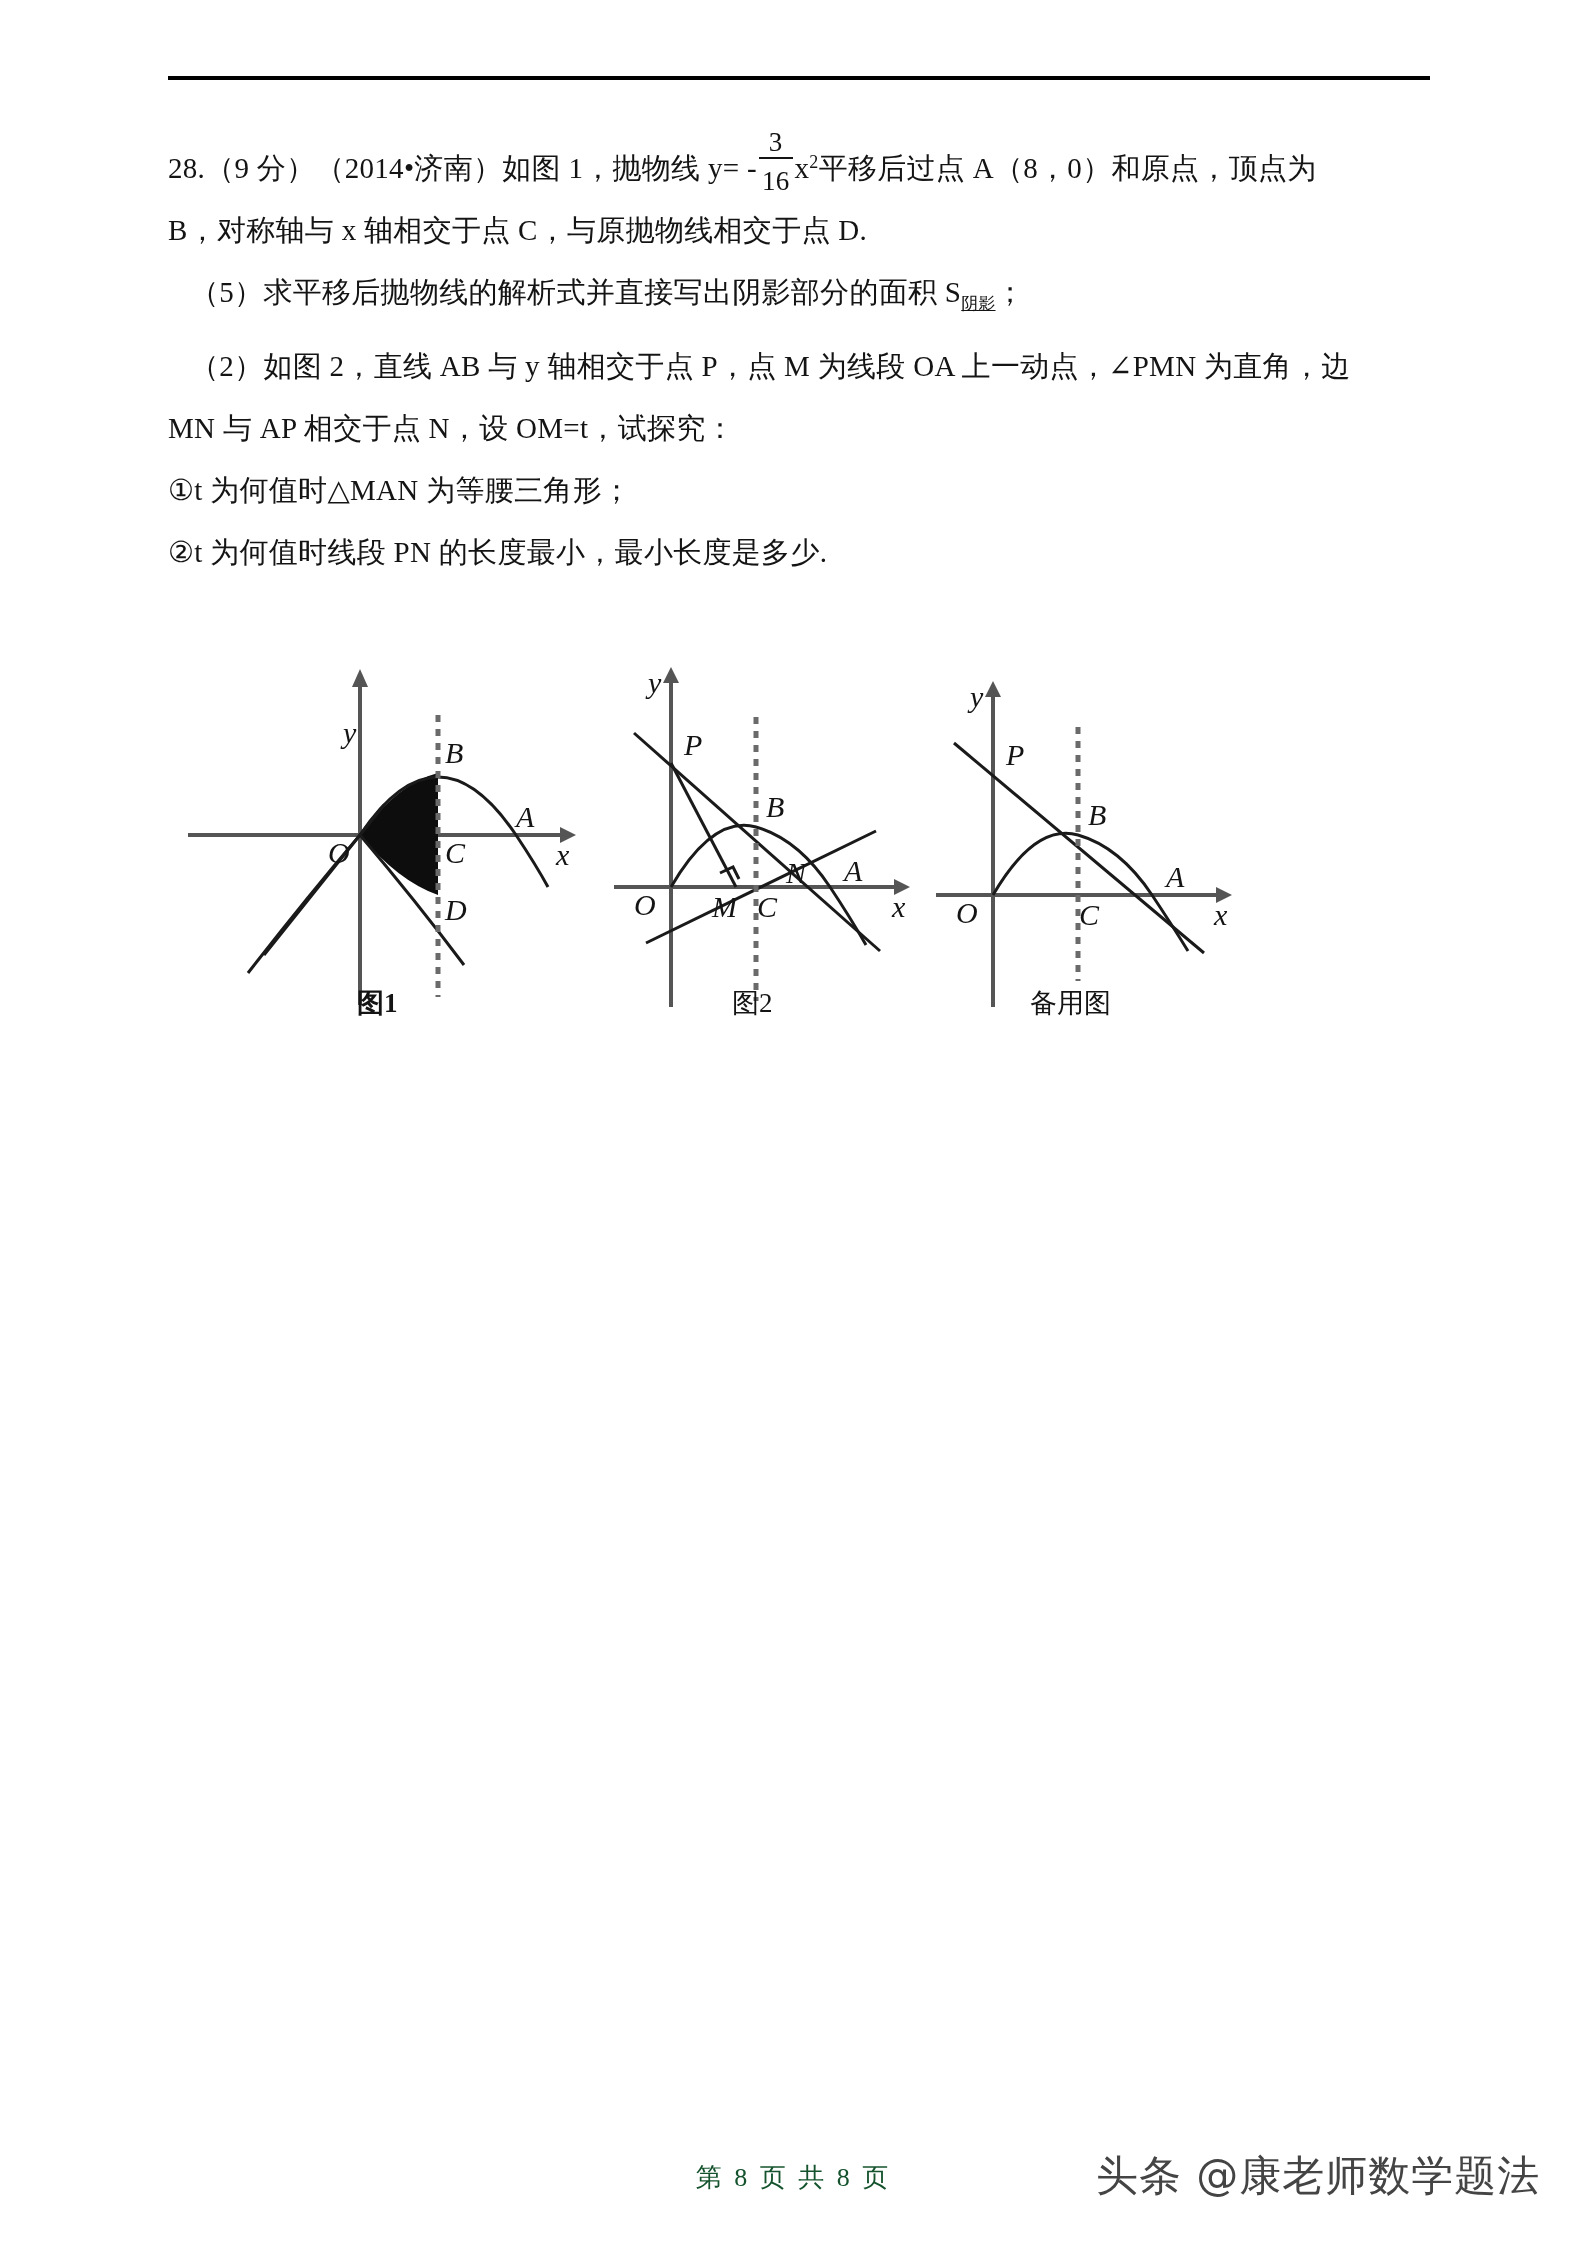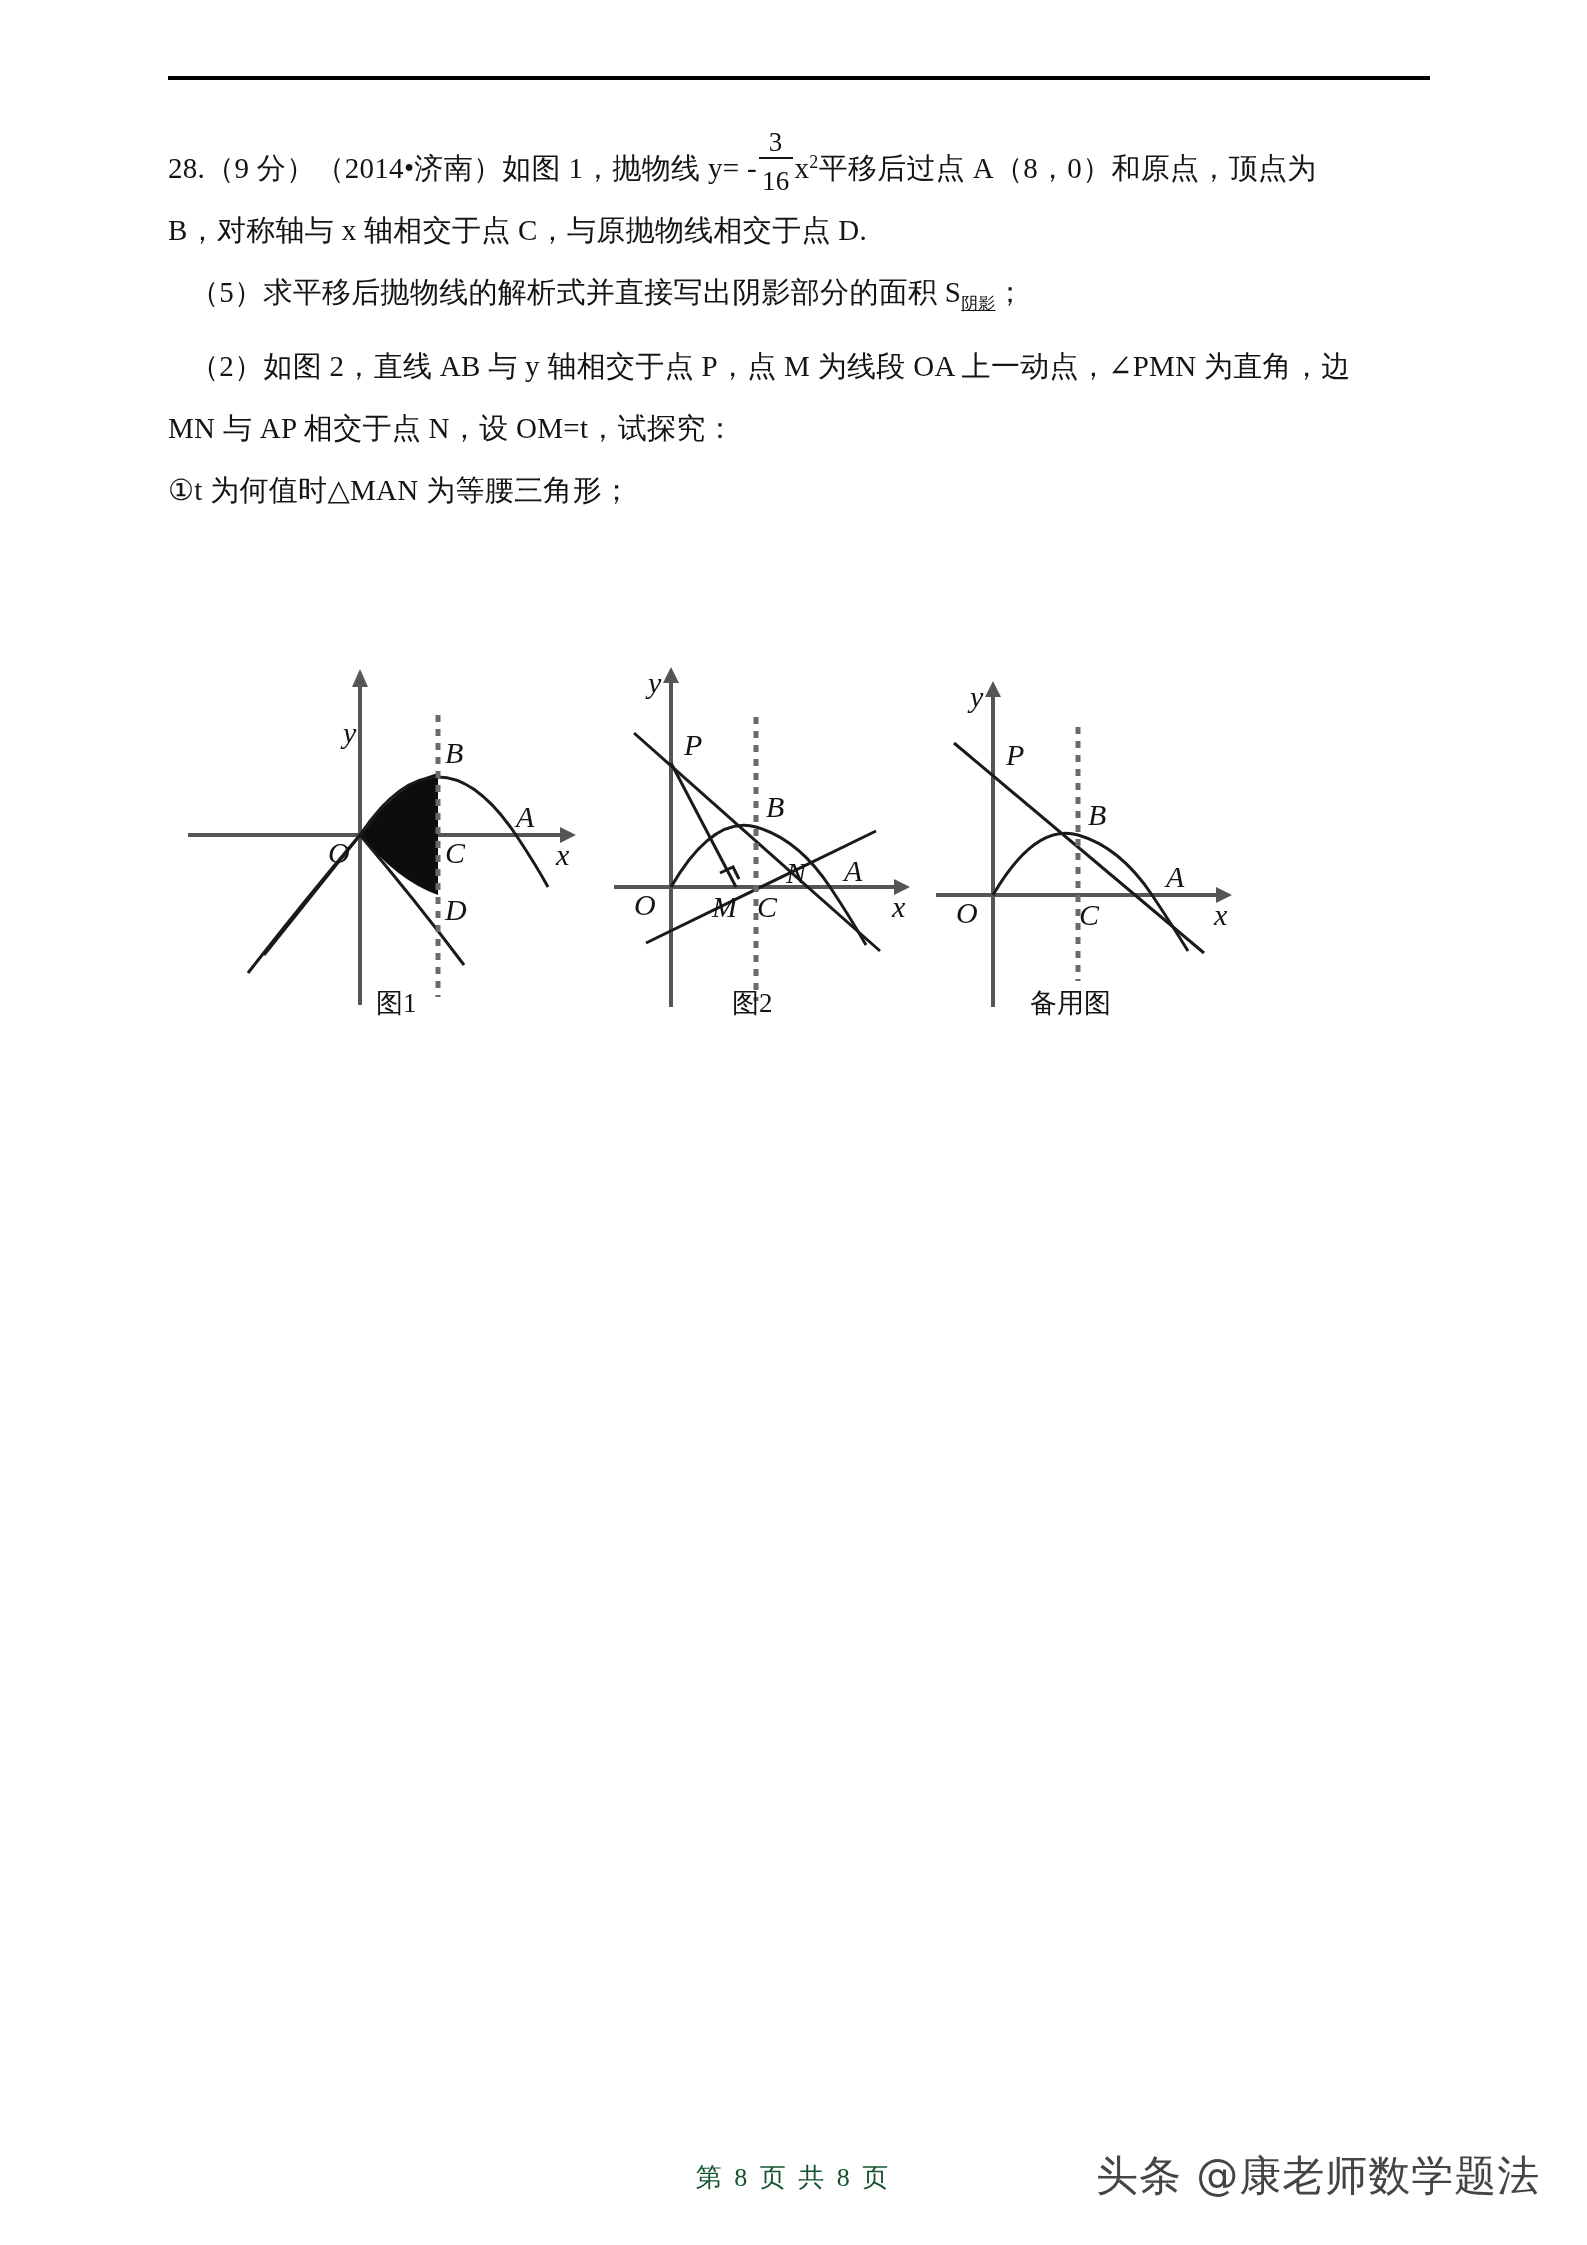--- a/index.html
+++ b/index.html
@@ -135,20 +135,21 @@
 
     <div class="qline">B，对称轴与 x 轴相交于点 C，与原抛物线相交于点 D.</div>
 
     <div class="qline indent">
       <span>（5）求平移后抛物线的解析式并直接写出阴影部分的面积 S</span><sub class="sb">阴影</sub><span>；</span>
     </div>
 
     <div class="qline indent">（2）如图 2，直线 AB 与 y 轴相交于点 P，点 M 为线段 OA 上一动点，∠PMN 为直角，边</div>
     <div class="qline">MN 与 AP 相交于点 N，设 OM=t，试探究：</div>
     <div class="qline">①t 为何值时△MAN 为等腰三角形；</div>
+    <div class="qline">②t 为何值时线段 PN 的长度最小，最小长度是多少.</div>
 
   </div>
 
   <div class="figures">
 
     <div class="figure" style="left:0px;">
       <svg width="420" height="370" viewBox="0 0 420 370">
 
         <line x1="20" y1="180" x2="392" y2="180" stroke="#555" stroke-width="4"></line>
         <polygon points="392,172 408,180 392,188" fill="#555"></polygon>
@@ -165,21 +166,21 @@
         <line x1="270" y1="60" x2="270" y2="342" stroke="#6a6a6a" stroke-width="5" stroke-dasharray="7,7"></line>
 
         <text x="175" y="88" font-family="Liberation Serif, serif" font-style="italic" font-size="30" fill="#141414">y</text>
         <text x="388" y="210" font-family="Liberation Serif, serif" font-style="italic" font-size="30" fill="#141414">x</text>
         <text x="160" y="208" font-family="Liberation Serif, serif" font-style="italic" font-size="30" fill="#141414">O</text>
         <text x="277" y="108" font-family="Liberation Serif, serif" font-style="italic" font-size="30" fill="#141414">B</text>
         <text x="277" y="208" font-family="Liberation Serif, serif" font-style="italic" font-size="30" fill="#141414">C</text>
         <text x="277" y="265" font-family="Liberation Serif, serif" font-style="italic" font-size="30" fill="#141414">D</text>
         <text x="348" y="172" font-family="Liberation Serif, serif" font-style="italic" font-size="30" fill="#141414">A</text>
       </svg>
-      <div class="fig-caption" style="left:208px; top:330px;">图1</div>
+      <div class="fig-caption" style="left:189px; top:330px;font-weight:bold;">图1</div>
     </div>
 
     <div class="figure" style="left:440px;">
       <svg width="340" height="370" viewBox="0 0 340 370">
 
         <line x1="6" y1="232" x2="288" y2="232" stroke="#555" stroke-width="4"></line>
         <polygon points="286,224 302,232 286,240" fill="#555"></polygon>
         <line x1="63" y1="352" x2="63" y2="28" stroke="#555" stroke-width="4"></line>
         <polygon points="55,28 63,12 71,28" fill="#555"></polygon>
 

